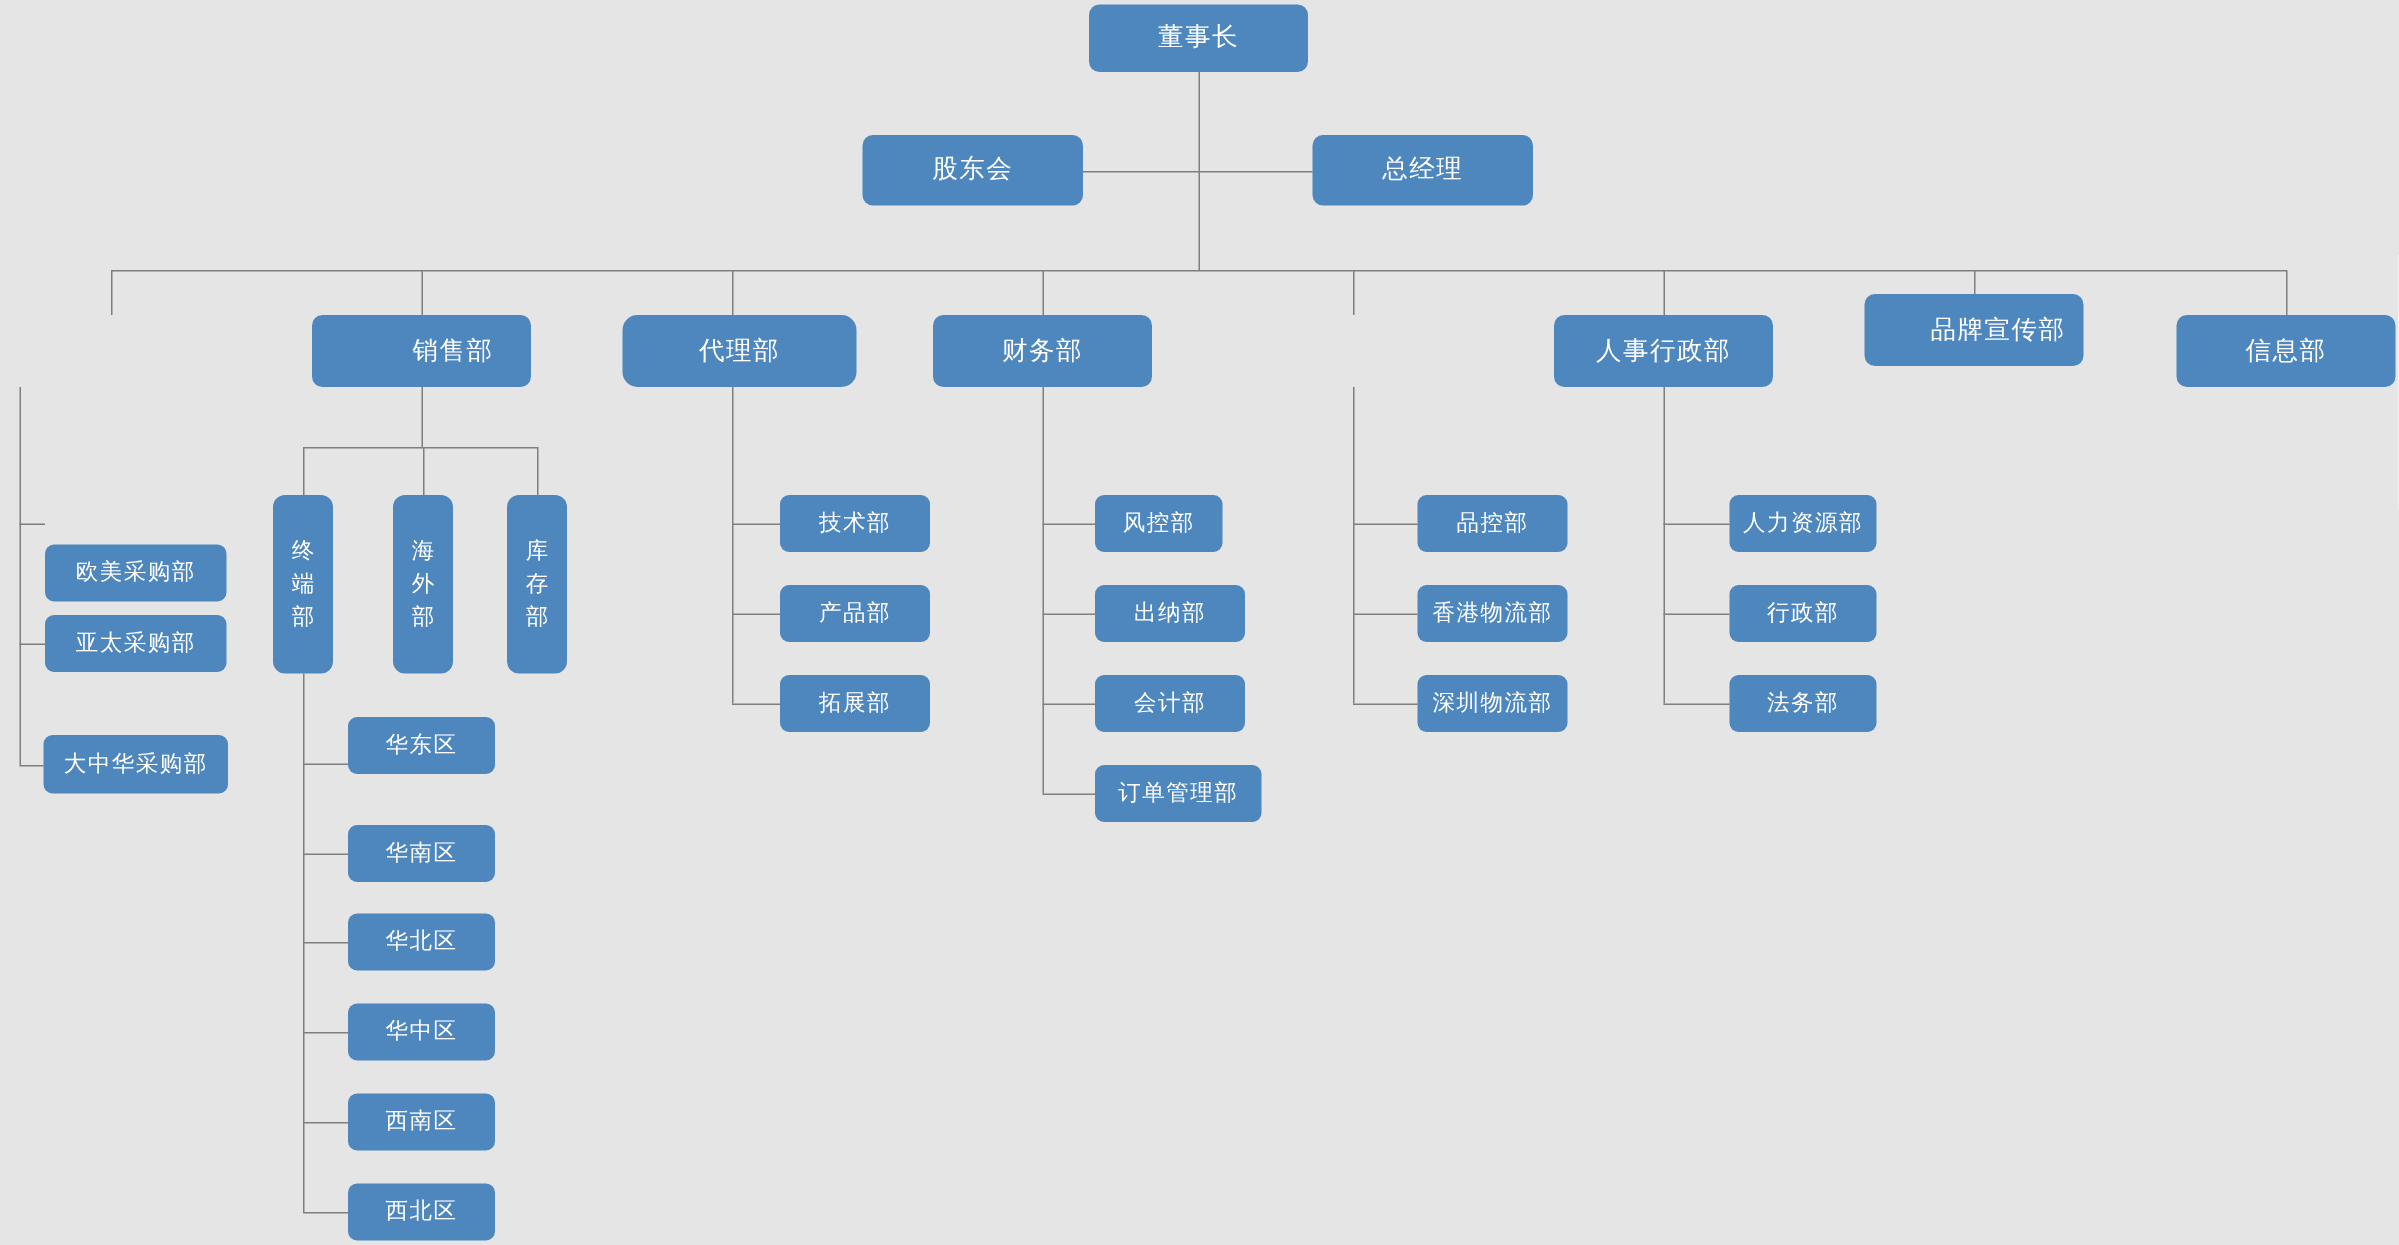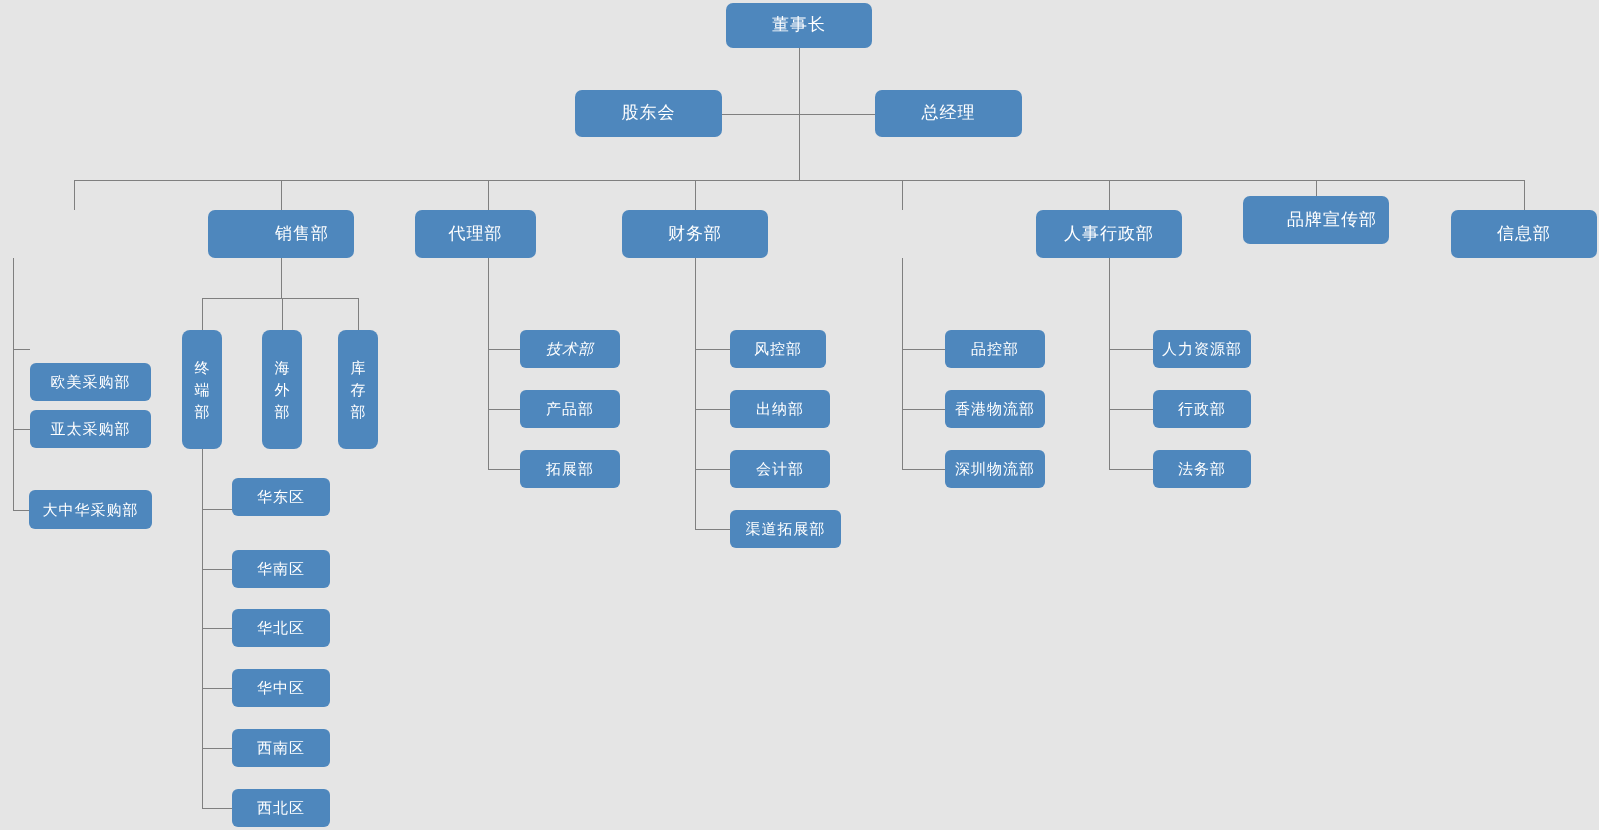--- a/index.html
+++ b/index.html
@@ -87,21 +87,21 @@
     <div class="cline" style="left: 902px; top: 409px; width: 43px; height: 1px;"></div>
     <div class="cline" style="left: 902px; top: 469px; width: 43px; height: 1px;"></div>
     <div class="cline" style="left: 1109px; top: 258px; width: 1px; height: 211px;"></div>
     <div class="cline" style="left: 1109px; top: 349px; width: 44px; height: 1px;"></div>
     <div class="cline" style="left: 1109px; top: 409px; width: 44px; height: 1px;"></div>
     <div class="cline" style="left: 1109px; top: 469px; width: 44px; height: 1px;"></div>
     <div class="node main" style="left: 726px; top: 3px; width: 146px; height: 45px;">董事长</div>
     <div class="node main" style="left: 575px; top: 90px; width: 147px; height: 47px;">股东会</div>
     <div class="node main" style="left: 875px; top: 90px; width: 147px; height: 47px;">总经理</div>
     <div class="node main" style="left: 208px; top: 210px; width: 146px; height: 48px; padding-left: 42px;">销售部</div>
-    <div class="node main" style="left: 415px; top: 210px; width: 121px; height: 48px;">代理部</div>
+    <div class="node main" style="left: 415px; top: 210px; width: 156px; height: 48px; border-radius: 10px;">代理部</div>
     <div class="node main" style="left: 622px; top: 210px; width: 146px; height: 48px;">财务部</div>
     <div class="node main" style="left: 1036px; top: 210px; width: 146px; height: 48px;">人事行政部</div>
     <div class="node main" style="left: 1243px; top: 196px; width: 146px; height: 48px; padding-left: 32px;">品牌宣传部</div>
     <div class="node main" style="left: 1451px; top: 210px; width: 146px; height: 48px;">信息部</div>
     <div class="node sub" style="left: 30px; top: 330px; width: 121px; height: 38px; margin-top: 33px;">欧美采购部</div>
     <div class="node sub" style="left: 30px; top: 410px; width: 121px; height: 38px;">亚太采购部</div>
     <div class="node sub" style="left: 29px; top: 490px; width: 123px; height: 39px;">大中华采购部</div>
     <div class="node vertical" style="left: 182px; top: 330px; width: 40px; height: 119px;">终
 端
 部</div>
@@ -110,26 +110,26 @@
 部</div>
     <div class="node vertical" style="left: 338px; top: 330px; width: 40px; height: 119px;">库
 存
 部</div>
     <div class="node sub" style="left: 232px; top: 478px; width: 98px; height: 38px;">华东区</div>
     <div class="node sub" style="left: 232px; top: 550px; width: 98px; height: 38px;">华南区</div>
     <div class="node sub" style="left: 232px; top: 609px; width: 98px; height: 38px;">华北区</div>
     <div class="node sub" style="left: 232px; top: 669px; width: 98px; height: 38px;">华中区</div>
     <div class="node sub" style="left: 232px; top: 729px; width: 98px; height: 38px;">西南区</div>
     <div class="node sub" style="left: 232px; top: 789px; width: 98px; height: 38px;">西北区</div>
-    <div class="node sub" style="left: 520px; top: 330px; width: 100px; height: 38px; font-style: italic;">技术部</div>
+    <div class="node sub" style="left: 520px; top: 330px; width: 100px; height: 38px;">技术部</div>
     <div class="node sub" style="left: 520px; top: 390px; width: 100px; height: 38px;">产品部</div>
     <div class="node sub" style="left: 520px; top: 450px; width: 100px; height: 38px;">拓展部</div>
-    <div class="node sub" style="left: 730px; top: 330px; width: 96px; height: 38px; text-align: center;">风控部</div>
+    <div class="node sub" style="left: 730px; top: 330px; width: 85px; height: 38px; text-align: center;">风控部</div>
     <div class="node sub" style="left: 730px; top: 390px; width: 100px; height: 38px;">出纳部</div>
     <div class="node sub" style="left: 730px; top: 450px; width: 100px; height: 38px;">会计部</div>
-    <div class="node sub" style="left: 730px; top: 510px; width: 111px; height: 38px;">渠道拓展部</div>
+    <div class="node sub" style="left: 730px; top: 510px; width: 111px; height: 38px;">订单管理部</div>
     <div class="node sub" style="left: 945px; top: 330px; width: 100px; height: 38px;">品控部</div>
     <div class="node sub" style="left: 945px; top: 390px; width: 100px; height: 38px;">香港物流部</div>
     <div class="node sub" style="left: 945px; top: 450px; width: 100px; height: 38px;">深圳物流部</div>
     <div class="node sub" style="left: 1153px; top: 330px; width: 98px; height: 38px;">人力资源部</div>
     <div class="node sub" style="left: 1153px; top: 390px; width: 98px; height: 38px;">行政部</div>
     <div class="node sub" style="left: 1153px; top: 450px; width: 98px; height: 38px;">法务部</div>
   </div>
 
 </body></html>

